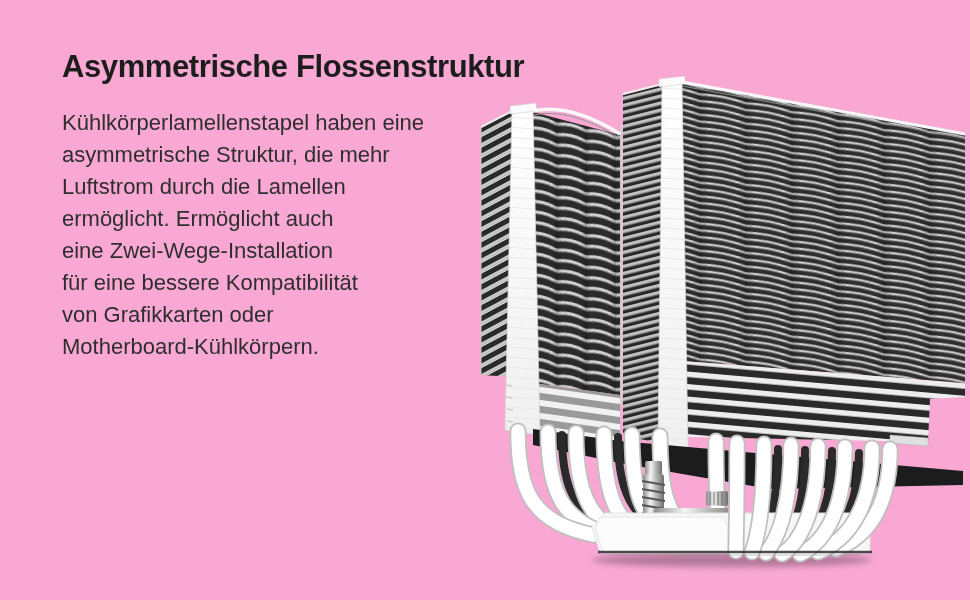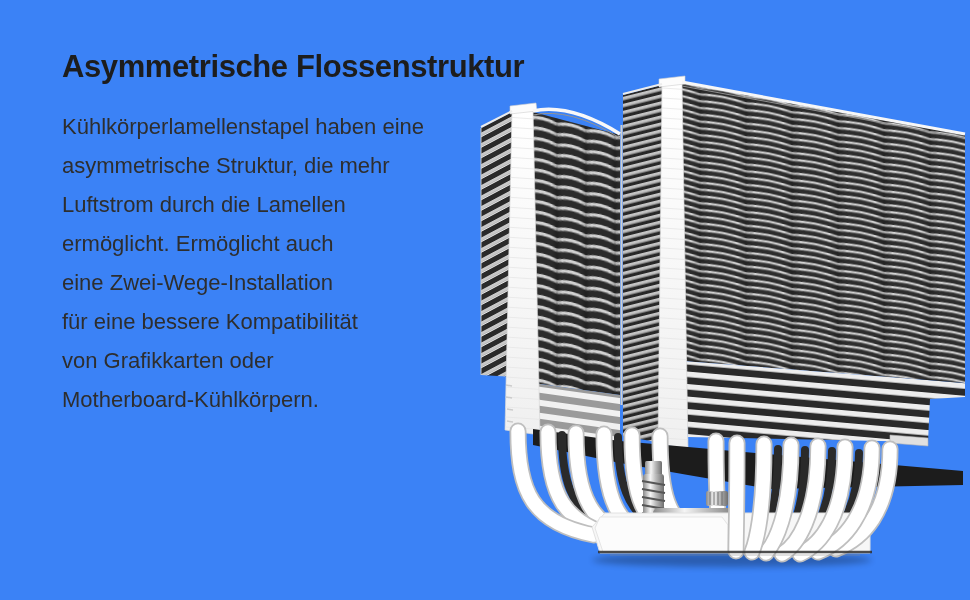--- a/index.html
+++ b/index.html
@@ -1,27 +1,27 @@
 <!DOCTYPE html>
 <html><head>
 <meta charset="utf-8">
 <style>
   html,body{margin:0;padding:0;}
   body{
     width:970px;height:600px;background:#ffffff;position:relative;overflow:hidden;
     font-family:"Liberation Sans", sans-serif;
   }
-  .canvas{position:absolute;inset:0;width:970px;height:600px;background:#3b82f6;}
+  .canvas{position:absolute;inset:0;width:970px;height:600px;background:#f9a8d4;}
   .heading{
     position:absolute;left:62px;top:49px;margin:0;
     font-size:31px;font-weight:700;color:#1d1d1d;letter-spacing:-0.4px;white-space:nowrap;
   }
   .body-text{
     position:absolute;left:62px;top:107px;margin:0;width:420px;
-    font-size:22px;line-height:39px;color:#2e2e2e;white-space:pre-line;
+    font-size:22px;line-height:32px;color:#2e2e2e;white-space:pre-line;
   }
   .image-col{position:absolute;left:470px;top:65px;width:500px;height:530px;}
   .image-col svg{display:block;width:500px;height:530px;}
 </style>
 </head>
 <body>
 
 <div class="canvas">
 
   <h1 class="heading">Asymmetrische Flossenstruktur</h1>

